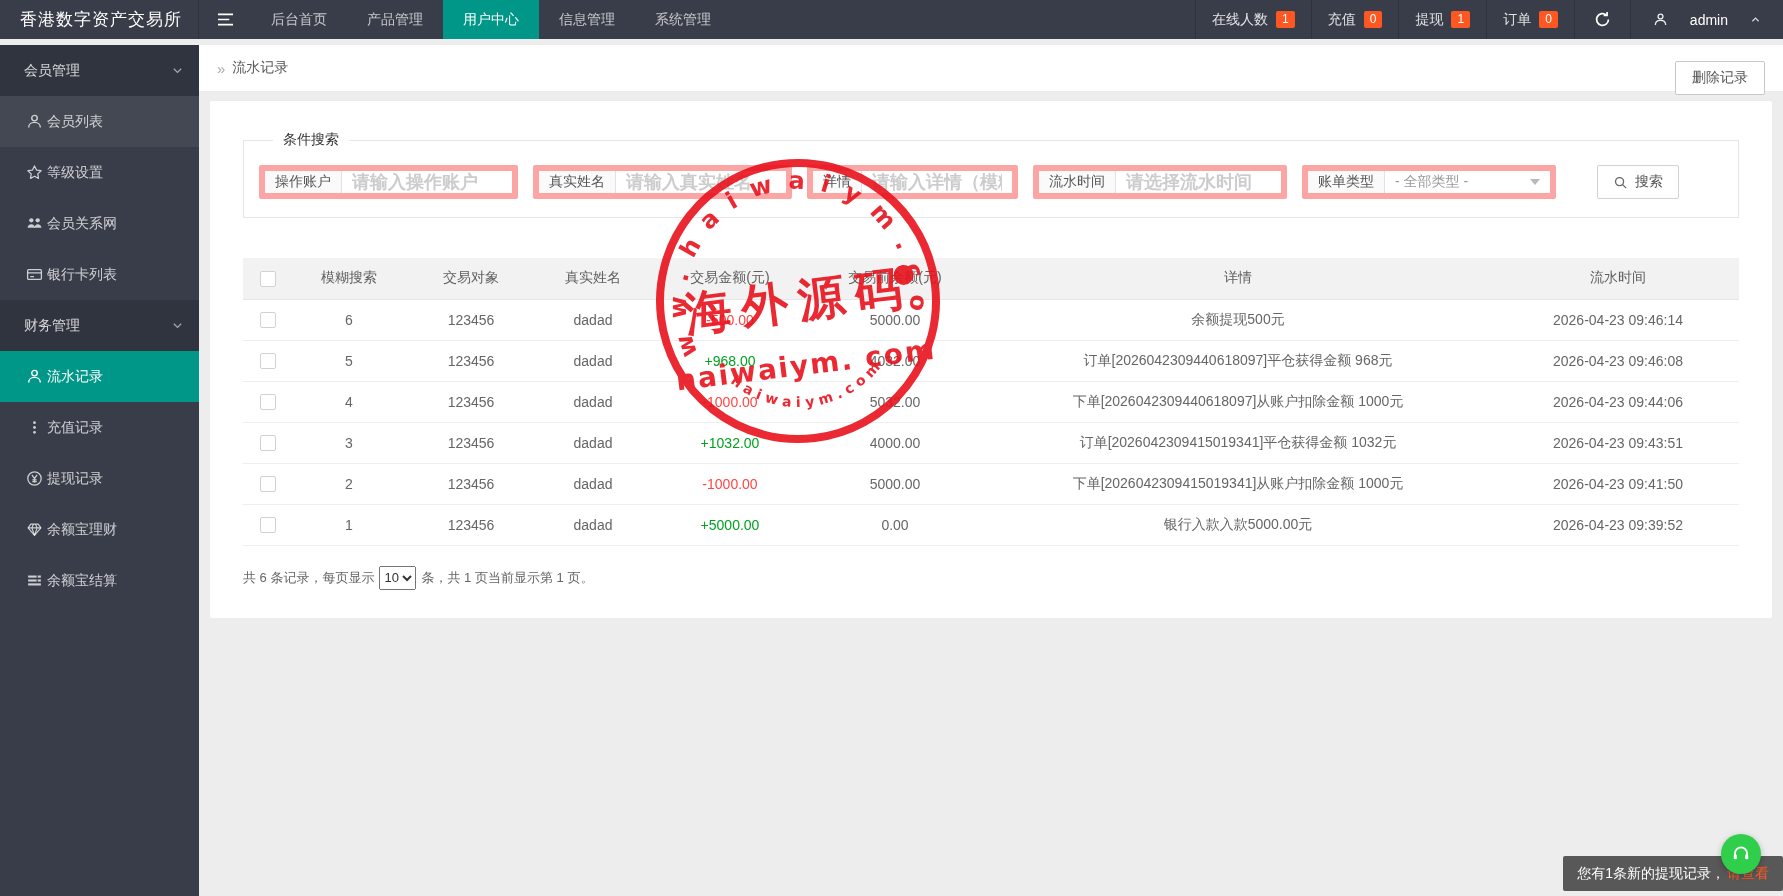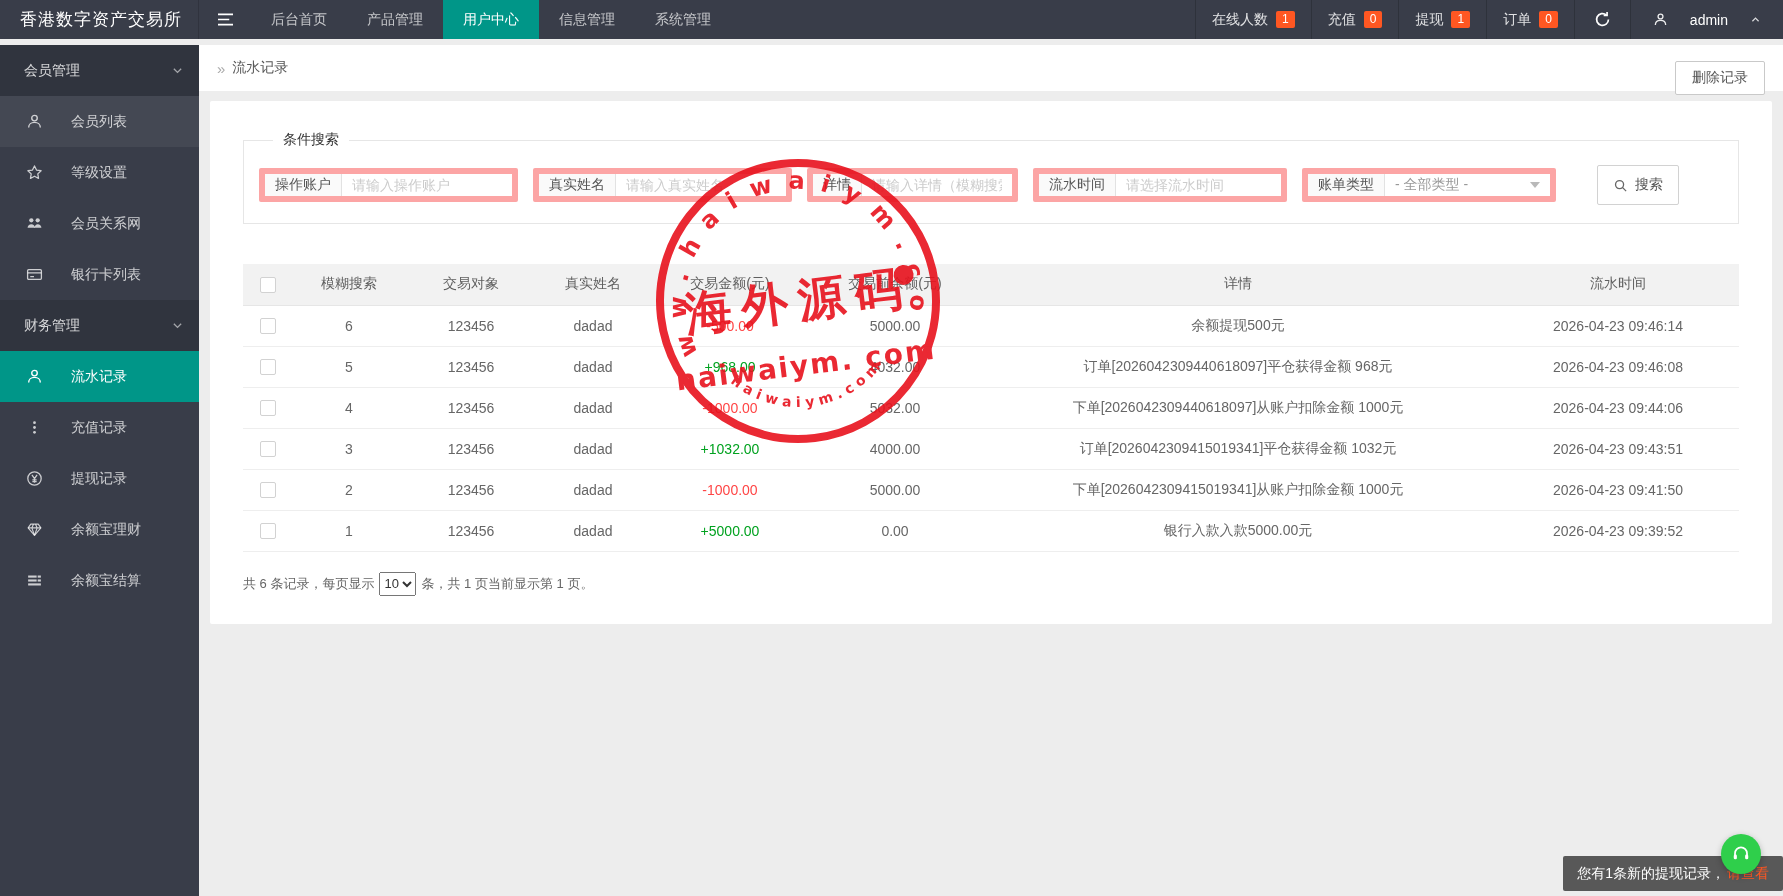--- a/index.html
+++ b/index.html
@@ -24,44 +24,44 @@
   .icon-btn { display:flex; align-items:center; padding:0 19px; border-left:1px solid rgba(0,0,0,.18); color:#fff; cursor:pointer; }
   .icon-btn .icn { width:17px; height:17px; }
   .admin { display:flex; align-items:center; gap:22px; padding:0 22px; border-left:1px solid rgba(0,0,0,.18); color:#fff; font-size:14px; cursor:pointer; }
   .admin .icn { width:15px; height:15px; opacity:.9; }
   .admin .caret-up { width:11px; height:11px; opacity:.8; }
 
   
   .sidebar { position:absolute; top:45px; left:0; bottom:0; width:199px; background:#393D49; z-index:15; }
   .side-parent { height:51px; display:flex; align-items:center; padding:0 24px; color:rgba(255,255,255,.8); font-size:14px; background:rgba(0,0,0,.14); position:relative; cursor:pointer; }
   .side-parent .chev { position:absolute; right:15px; width:13px; height:13px; opacity:.7; }
-  .side-item { height:51px; display:flex; align-items:center; gap:28px; padding-left:26px; color:rgba(255,255,255,.75); font-size:14px; cursor:pointer; }
+  .side-item { height:51px; display:flex; align-items:center; gap:4px; padding-left:26px; color:rgba(255,255,255,.75); font-size:14px; cursor:pointer; }
   .side-item .icn { width:17px; height:17px; flex:none; }
   .side-item.hl { background:rgba(255,255,255,.06); }
   .side-item.active { background:#009688; color:#fff; }
 
   
   .main { position:absolute; left:199px; top:45px; right:0; bottom:0; background:#ededed; overflow:hidden; }
   .crumb-bar { height:46px; background:#fff; display:flex; align-items:center; padding:0 18px; position:relative; }
   .crumb-arrow { color:#aaa; font-size:15px; }
   .crumb-title { color:#555; font-size:14px; margin-left:7px; }
   .delete-btn { position:absolute; right:18px; top:16px; height:34px; padding:0 16px; background:#fff; border:1px solid #C9C9C9; border-radius:2px; color:#555; font-size:14px; cursor:pointer; }
 
   .card { margin:10px 11px; background:#fff; border-radius:2px; padding:30px 33px 28px; min-height:418px; position:relative; }
 
   fieldset.search { border:1px solid #e6e6e6; padding:16px 15px 18px; margin-bottom:40px; }
   fieldset.search legend { font-size:14px; color:#333; padding:0 10px; margin-left:14px; }
   .frow { display:flex; align-items:center; }
   .fld { display:flex; align-items:stretch; height:34px; border:6px solid #fca5a5; border-radius:2px; margin-right:15px; background:#fff; }
   .fld-label { display:flex; align-items:center; padding:0 10px; background:#fafafa; border-right:1px solid #e2e2e2; color:#555; font-size:14px; white-space:nowrap; }
-  .fld input { border:none; outline:none; padding:0 10px; font-size:14px; color:#6d28d9; background:transparent; }
+  .fld input { border:none; outline:none; padding:0 10px; font-size:18px; color:#6d28d9; background:transparent;font-weight:bold; }
   .fld input::placeholder { color:#ccc; }
   .fld-select { display:flex; align-items:center; justify-content:space-between; padding:0 10px; color:#999; font-size:14px; cursor:pointer; }
   .caret-down { width:0; height:0; border-left:5px solid transparent; border-right:5px solid transparent; border-top:6px solid #b9b9b9; margin-left:8px; }
-  .search-btn { margin-left:26px; height:40px; display:flex; align-items:center; gap:7px; padding:0 15px; border:1px solid #d2d2d2; background:#fff; border-radius:2px; font-size:14px; color:#555; cursor:pointer; }
+  .search-btn { margin-left:26px; height:34px; display:flex; align-items:center; gap:7px; padding:0 15px; border:1px solid #d2d2d2; background:#fff; border-radius:2px; font-size:14px; color:#555; cursor:pointer; }
   .search-btn .icn { width:15px; height:15px; color:#666; }
 
   table.flow { width:100%; border-collapse:collapse; font-size:14px; color:#666; table-layout:fixed; }
   table.flow th { background:#f2f2f2; font-weight:normal; color:#5f5f5f; height:41px; border-bottom:1px solid #e6e6e6; text-align:center; }
   table.flow td { height:41px; text-align:center; border-bottom:1px solid #eee; overflow:hidden; white-space:nowrap; }
   .chk { display:inline-block; width:16px; height:16px; border:1px solid #d2d2d2; border-radius:2px; background:#fff; vertical-align:middle; cursor:pointer; }
   td.amount.neg { color:#ff4545; }
   td.amount.pos { color:#00a21f; }
 
   .pager { margin-top:20px; font-size:13px; color:#666; display:flex; align-items:center; }

